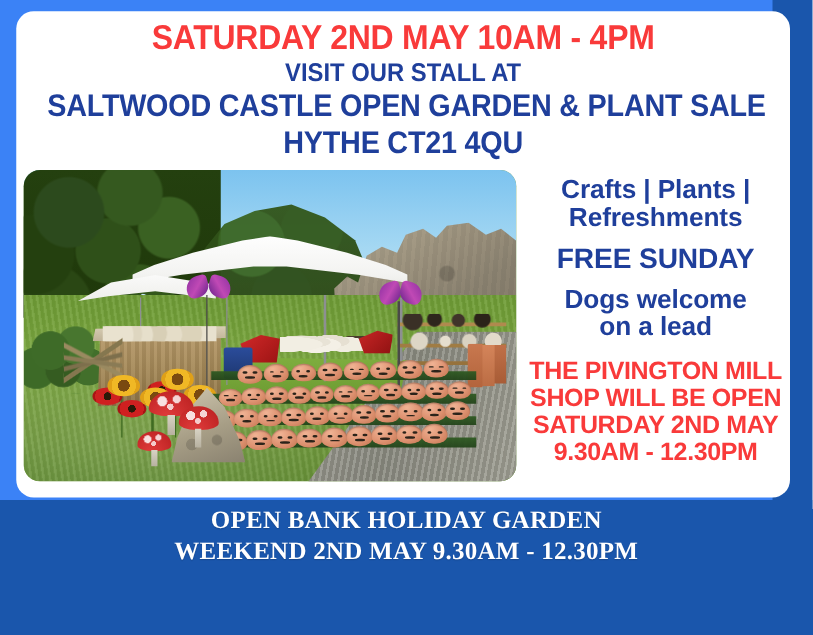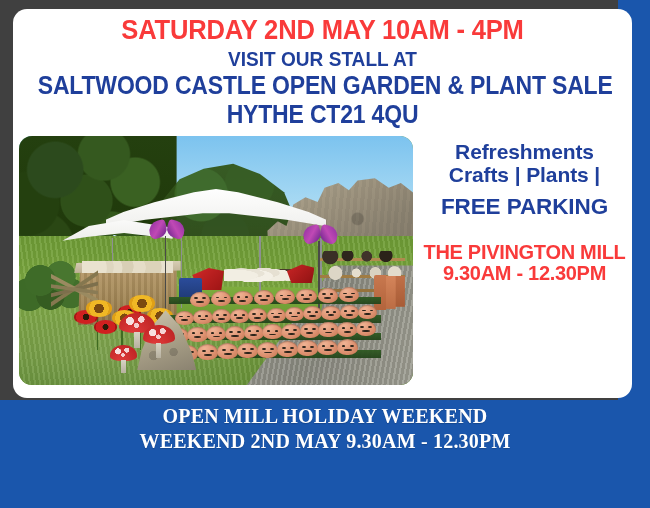--- a/index.html
+++ b/index.html
@@ -5,21 +5,21 @@
 <style>
   html,body{margin:0;padding:0;}
   body{
     width:650px;height:508px;overflow:hidden;
     background:#1a56ac;
     font-family:"Liberation Sans",sans-serif;
     -webkit-font-smoothing:antialiased;
   }
   #flyer{
     position:relative;width:618px;height:508px;
-    background:#404040;
+    background:#3b82f6;
     box-sizing:border-box;
   }
 
   
   .card{
     position:absolute;left:13px;top:9px;width:619px;height:389px;
     background:#ffffff;border-radius:14px;
     box-sizing:border-box;
     overflow:hidden;
   }
@@ -652,30 +652,34 @@
           <div class="stem"></div>
         </div>
         <div class="tstool t3">
           <div class="cap"></div>
           <div class="stem"></div>
         </div>
       </div>
     </div>
 
     <div class="info">
+      <div class="ln blue-md">Crafts | Plants |</div>
       <div class="ln blue-md">Refreshments</div>
-      <div class="ln blue-md">Crafts | Plants |</div>
       <div class="sp-a"></div>
-      <div class="ln blue-bold">FREE PARKING</div>
+      <div class="ln blue-bold">FREE SUNDAY</div>
       <div class="sp-b"></div>
+      <div class="ln blue-reg">Dogs welcome</div>
+      <div class="ln blue-reg">on a lead</div>
       <div class="sp-c"></div>
       <div class="ln red-blk">THE PIVINGTON MILL</div>
+      <div class="ln red-blk">SHOP WILL BE OPEN</div>
+      <div class="ln red-blk">SATURDAY 2ND MAY</div>
       <div class="ln red-blk">9.30AM - 12.30PM</div>
     </div>
 
   </div>
 
   <div class="band">
-    <div class="bl first">OPEN MILL HOLIDAY WEEKEND</div>
+    <div class="bl first">OPEN BANK HOLIDAY GARDEN</div>
     <div class="bl">WEEKEND 2ND MAY 9.30AM - 12.30PM</div>
   </div>
 
 </div>
 
 </body></html>

